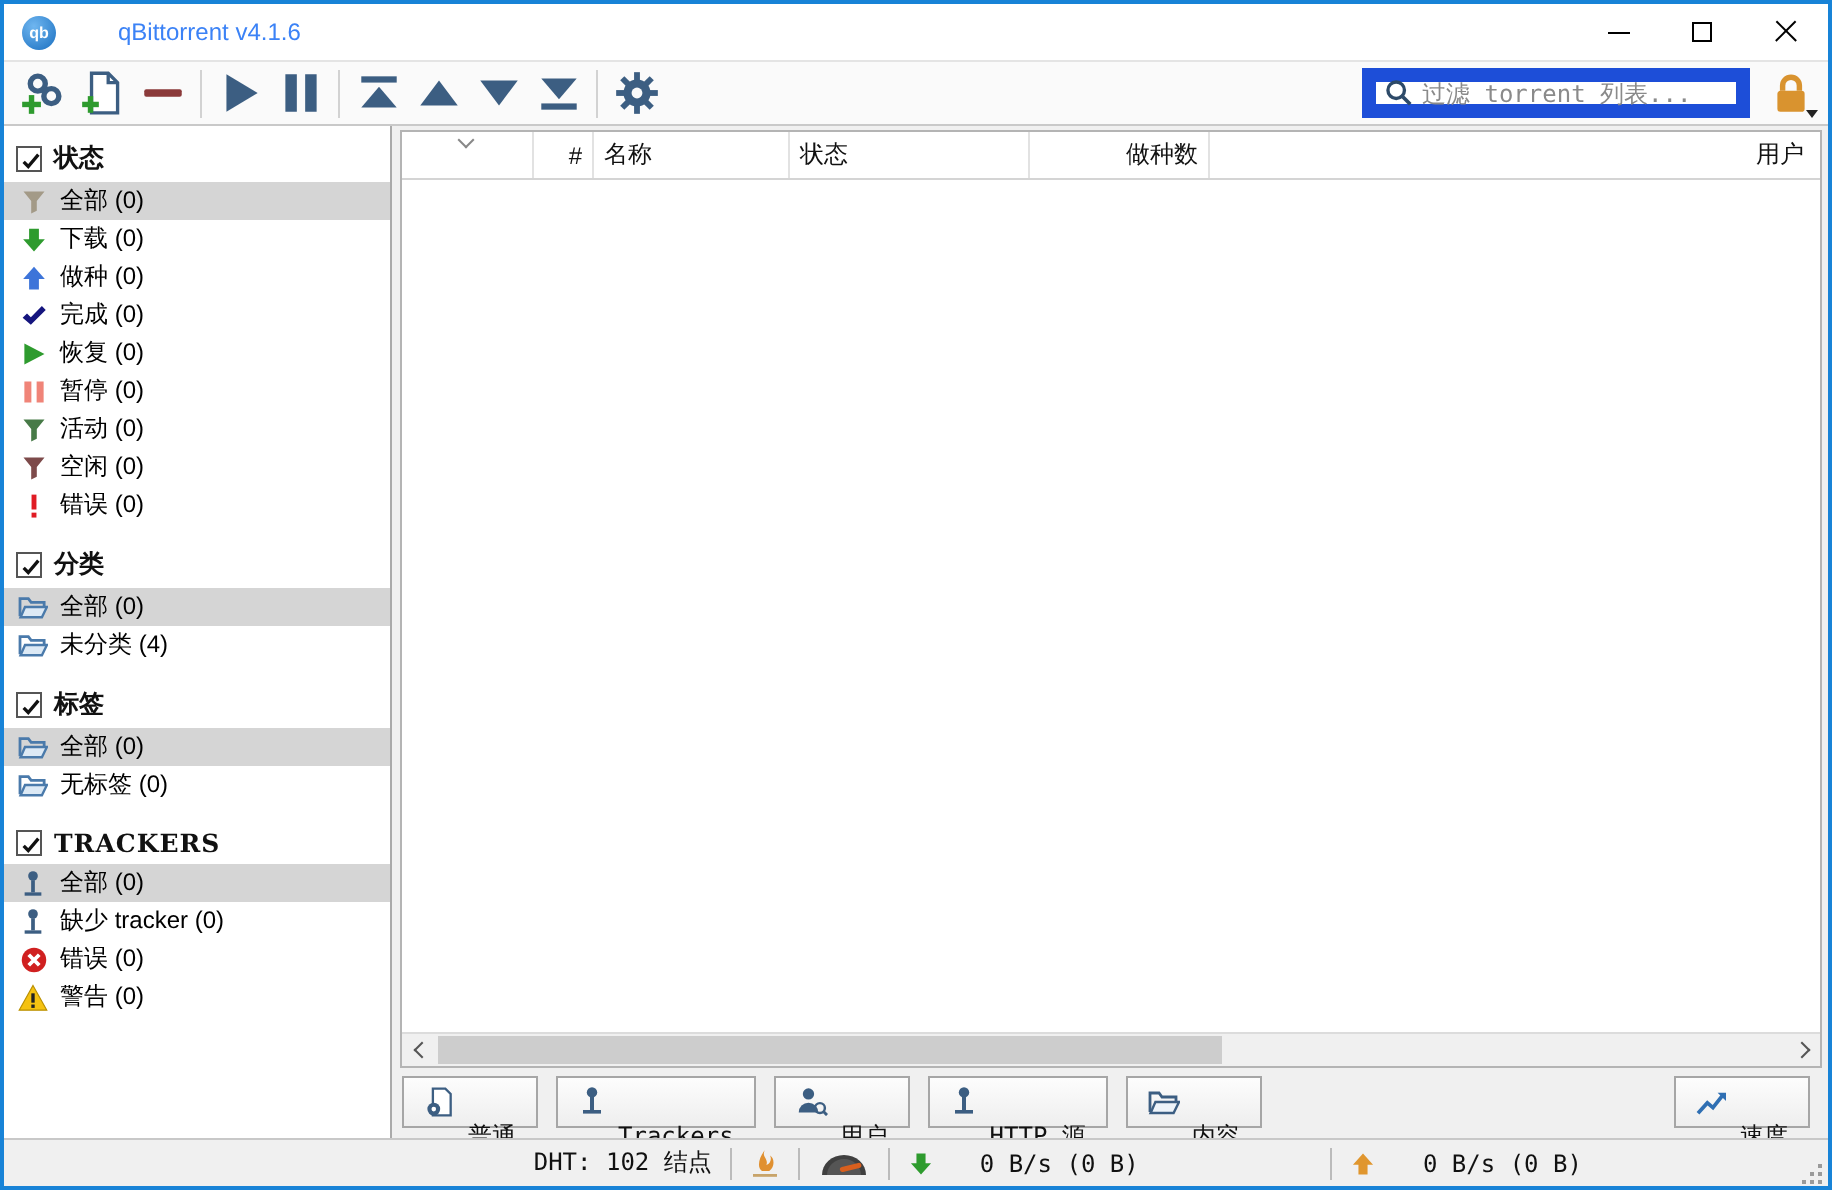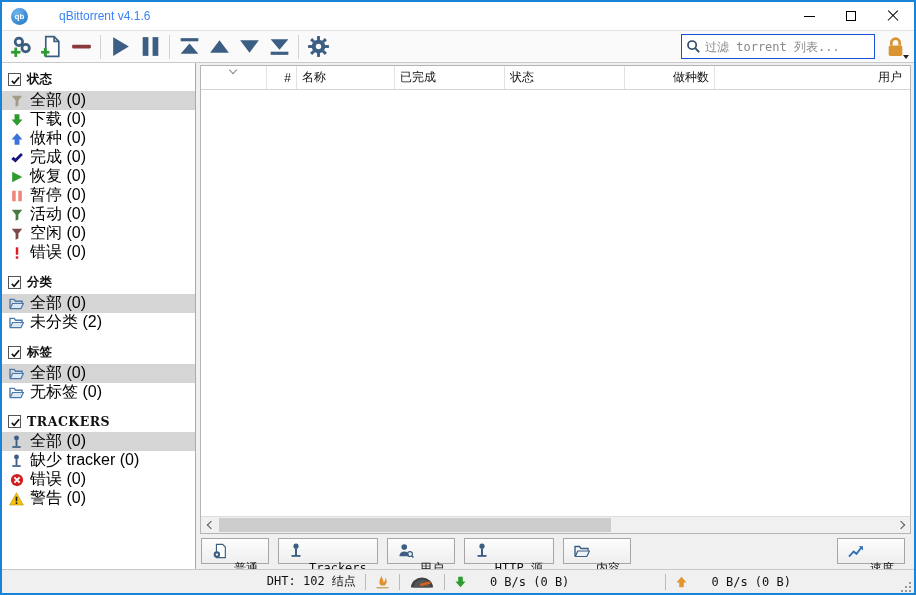--- a/index.html
+++ b/index.html
@@ -20,36 +20,36 @@
   .glyph-close::before { transform:rotate(45deg);} .glyph-close::after { transform:rotate(-45deg);}
 
   
   .menubar { height:26px; display:flex; align-items:center; padding-left:4px; background:#fff; flex:0 0 auto; }
   .menu-item { padding:4px 9px; font-size:12.5px; }
 
   
   .toolbar { height:33px; background:#fafafa; border-top:1px solid #e4e4e4; border-bottom:1px solid #c9c9c9; display:flex; align-items:center; padding:0 6px 0 4px; flex:0 0 auto; }
   .tbtn { width:30px; height:28px; display:flex; align-items:center; justify-content:center; }
   .tsep { width:1px; height:24px; background:#d2d2d2; margin:0 4px; }
-  .searchbox { margin-left:auto; width:194px; height:25px; border:1px solid #1d4ed8; background:#fff; display:flex; align-items:center; padding:0 4px; }
+  .searchbox { margin-left:auto; width:194px; height:25px; border:7px solid #1d4ed8; background:#fff; display:flex; align-items:center; padding:0 4px; }
   .searchbox input { border:none; outline:none; flex:1; min-width:0; font-family:"DejaVu Sans Mono",monospace; font-size:12px; color:#333; background:transparent; }
   .searchbox input::placeholder { color:#8a8a8a; }
   .lockwrap { position:relative; width:26px; height:26px; margin-left:7px; display:flex; align-items:center; justify-content:center; }
   .lock-caret { position:absolute; right:-1px; bottom:1px; width:0; height:0; border-left:3.5px solid transparent; border-right:3.5px solid transparent; border-top:4px solid #222; }
 
   
   .content { flex:1; display:flex; min-height:0; background:#eab308; }
   .sidebar { width:194px; background:#fff; border-right:1px solid #aaa; padding-top:5px; overflow:hidden; flex:0 0 auto; }
   .side-section { margin-bottom:9px; }
   .side-header { display:flex; align-items:center; gap:6px; padding:3px 6px 3px 6px; }
   .side-header .sec-title { font-weight:bold; font-size:12.5px; }
   .sec-title-latin { font-family:"DejaVu Serif",serif; font-size:11.5px; letter-spacing:0.5px; }
   .checkbox { width:13px; height:13px; border:1px solid #555; background:#fff; position:relative; flex:0 0 auto; }
   .checkbox svg { position:absolute; left:1px; top:1px; }
-  .side-item { display:flex; align-items:center; gap:6px; padding:0 6px 0 7px; height:19px; font-size:16px; color:#000; }
+  .side-item { display:flex; align-items:center; gap:6px; padding:0 6px 0 7px; height:19px; font-size:12px; color:#000; }
   .side-item.selected { background:#d5d5d5; }
   .sicon { width:15px; height:15px; flex:0 0 auto; display:flex; align-items:center; justify-content:center; }
 
   
   .main { flex:1; display:flex; flex-direction:column; min-width:0; padding:2px 3px 0 4px; background:#f0f0f0; }
   .table-panel { flex:1; display:flex; flex-direction:column; border:1px solid #b4b4b4; background:#fff; min-height:0; }
   .thead { height:24px; display:flex; border-bottom:1px solid #d4d4d4; background:#fff; flex:0 0 auto; }
   .th { display:flex; align-items:center; padding:0 5px; border-right:1px solid #e2e2e2; font-size:12px; position:relative; }
   .th.r { justify-content:flex-end; } .th.c { justify-content:center; }
   .c0{width:66px;} .c1{width:30px;} .c2{width:98px;} .c3{width:95px;} .c4{width:110px;} .c5{width:120px;} .c6{width:90px;} .c7{flex:1; border-right:none;}
@@ -307,21 +307,21 @@
             </span>
           <span>全部 (0)</span>
         </div>
         <div class="side-item">
           <span class="sicon">
               <svg width="15" height="13" viewBox="0 0 16 14">
                 <path d="M1 12 V2.5 H5.5 L7 4.5 H14 V6.5" fill="none" stroke="#4a7aab" stroke-width="1.5"></path>
                 <path d="M3.7 7 H15.5 L12.8 12.5 H1.3 Z" fill="#dce9f5" stroke="#4a7aab" stroke-width="1.3"></path>
               </svg>
             </span>
-          <span>未分类 (2)</span>
+          <span>未分类 (4)</span>
         </div>
       </div>
 
       <div class="side-section">
         <div class="side-header">
           <span class="checkbox">
             <svg width="11" height="11" viewBox="0 0 12 12">
                 <path d="M2 6.5 L4.5 9 L10 2.5" fill="none" stroke="#111" stroke-width="1.8"></path>
               </svg>
           </span>
@@ -403,23 +403,20 @@
         <div class="thead">
           <div class="th c0 c">
             <span class="sort-chevron"></span>
             <span></span>
           </div>
           <div class="th c1 r">
               <span>#</span>
             </div>
           <div class="th c2">
               <span>名称</span>
-            </div>
-          <div class="th c4">
-              <span>已完成</span>
             </div>
           <div class="th c5">
               <span>状态</span>
             </div>
           <div class="th c6 r">
               <span>做种数</span>
             </div>
           <div class="th c7 r" style="padding-right:8px;">
               <span>用户</span>
             </div>

